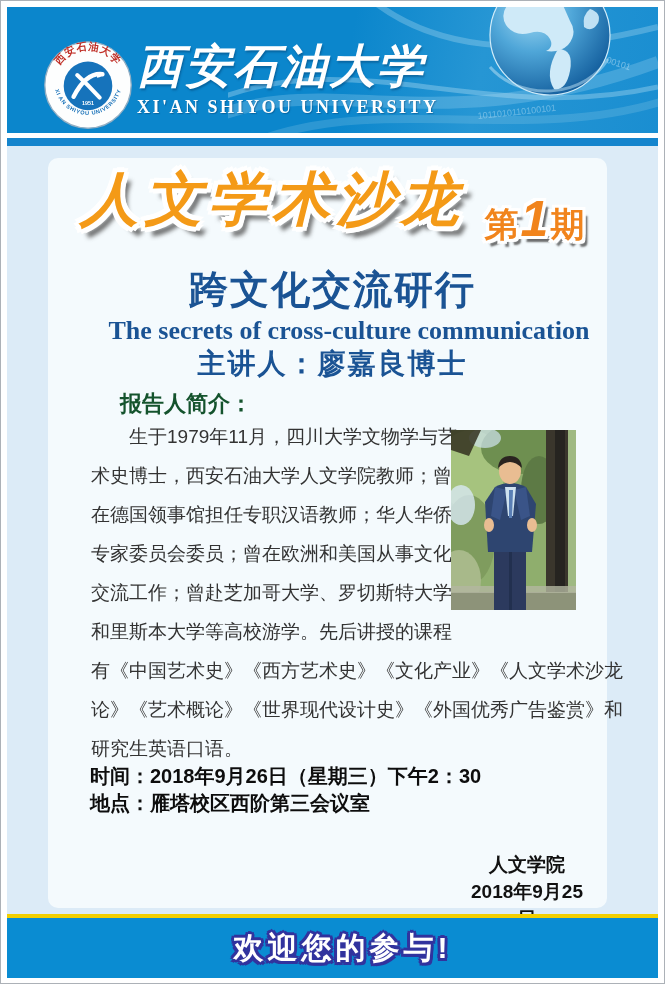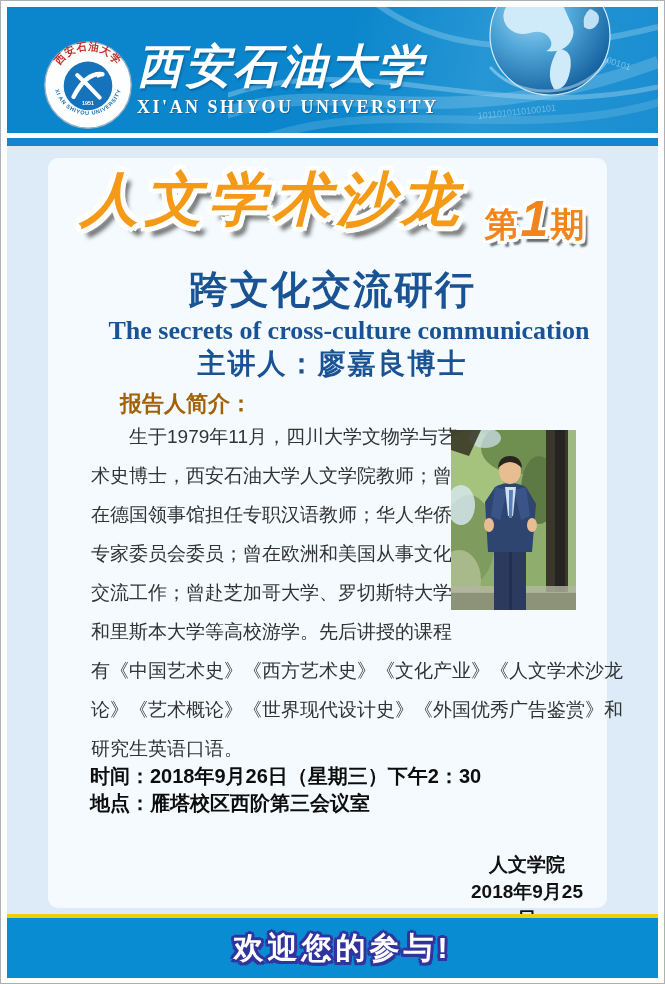--- a/index.html
+++ b/index.html
@@ -63,21 +63,21 @@
     position:absolute;left:0;right:0;top:172px;text-align:center;z-index:2;
     font-family:"Liberation Serif","DejaVu Serif",serif;
     font-size:26px;font-weight:bold;color:#1a5394;line-height:1;padding-left:33px;
   }
   .speaker-line{
     position:absolute;left:0;right:0;top:204px;text-align:center;z-index:2;
     font-family:"Liberation Serif","DejaVu Serif",serif;
     font-size:28px;font-weight:bold;color:#1a5394;line-height:1;letter-spacing:2px;
   }
 
-  .bio-heading{position:absolute;left:113px;top:247px;z-index:2;font-size:22px;font-weight:bold;color:#a16207;line-height:1;}
+  .bio-heading{position:absolute;left:113px;top:247px;z-index:2;font-size:22px;font-weight:bold;color:#14532d;line-height:1;}
   .bio-lines{position:absolute;left:78px;top:271px;width:532px;z-index:2;font-size:19px;color:#333;line-height:39px;}
   .bio-line{white-space:nowrap;margin-left:6px;}
   .bio-line:first-child{text-indent:2em;}
 
   .speaker-photo{position:absolute;left:444px;top:284px;width:125px;height:180px;z-index:3;overflow:hidden;}
 
   .schedule{position:absolute;left:83px;top:617px;z-index:2;font-size:20px;font-weight:bold;color:#0d0d0d;line-height:27px;}
   .schedule div{white-space:nowrap;}
 
   .signature{position:absolute;left:455px;top:705px;width:130px;z-index:2;text-align:center;

